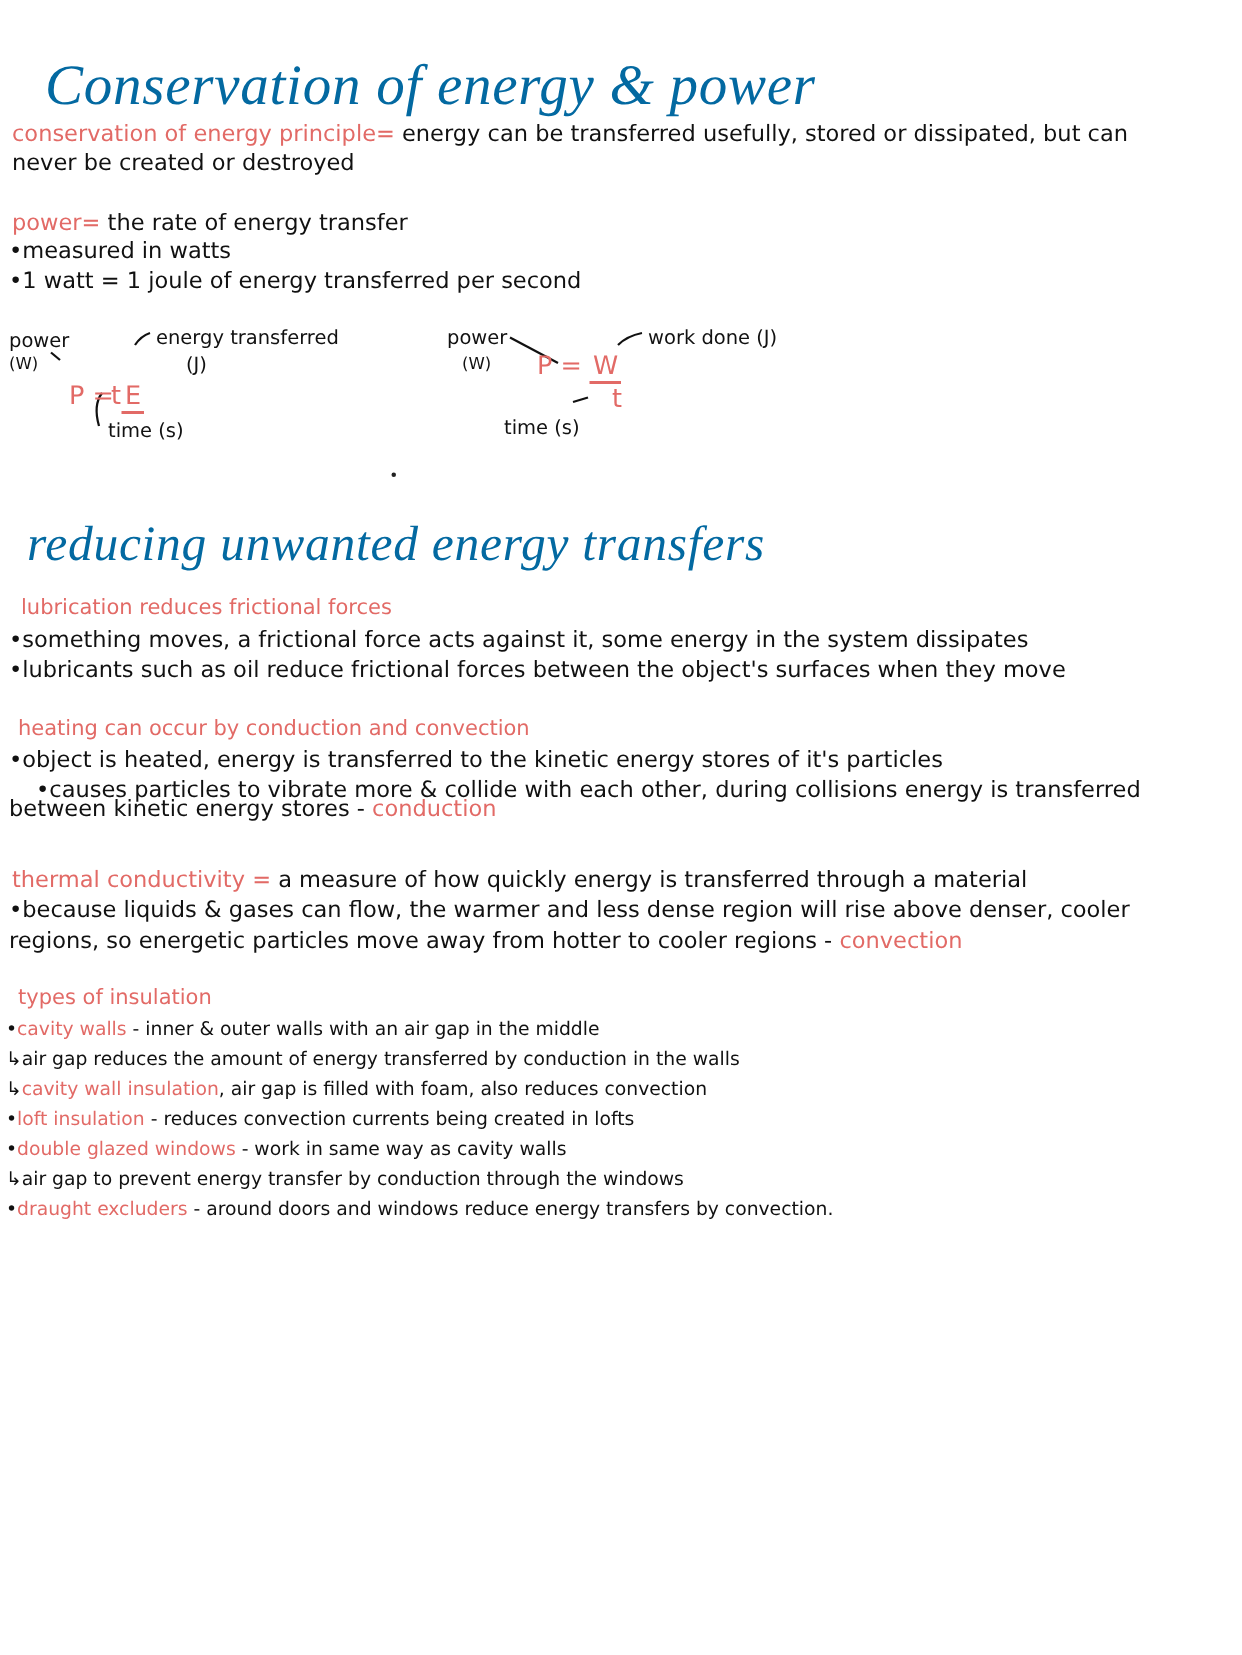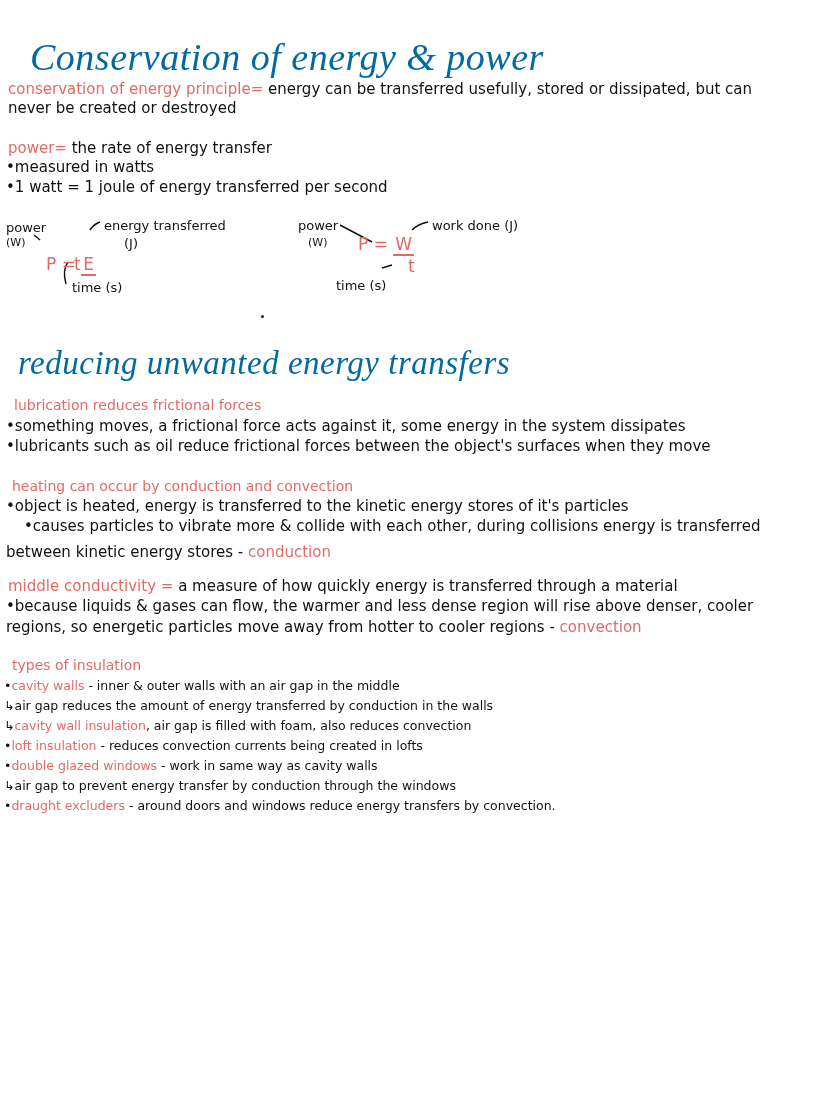--- a/index.html
+++ b/index.html
@@ -74,26 +74,26 @@
 
 <h2 class="title h2">reducing unwanted energy transfers</h2>
 
 <div class="sub" style="left:14px;top:397px;">lubrication reduces frictional forces</div>
 <div class="line" style="left:6px;top:417px;">•something moves, a frictional force acts against it, some energy in the system dissipates</div>
 <div class="line" style="left:6px;top:437px;text-align:center;">•lubricants such as oil reduce frictional forces between the object's surfaces when they move</div>
 
 <div class="sub" style="left:12px;top:478px;">heating can occur by conduction and convection</div>
 <div class="line" style="left:6px;top:497px;">•object is heated, energy is transferred to the kinetic energy stores of it's particles</div>
 <div class="line" style="left:24px;top:517px;">•causes particles to vibrate more &amp; collide with each other, during collisions energy is transferred</div>
-<div class="line" style="left:6px;top:543px;">
+<div class="line" style="left:6px;top:530px;">
   <span>between kinetic energy stores - </span><span class="pink">conduction</span>
 </div>
 
 <div class="line" style="left:8px;top:577px;">
-  <span class="pink">middle conductivity =</span><span> a measure of how quickly energy is transferred through a material</span>
+  <span class="pink">thermal conductivity =</span><span> a measure of how quickly energy is transferred through a material</span>
 </div>
 <div class="line" style="left:6px;top:597px;">•because liquids &amp; gases can flow, the warmer and less dense region will rise above denser, cooler</div>
 <div class="line" style="left:6px;top:618px;">
   <span>regions, so energetic particles move away from hotter to cooler regions - </span><span class="pink">convection</span>
 </div>
 
 <div class="sub" style="left:12px;top:657px;">types of insulation</div>
 <div>
   <div class="line" style="left:4px;top:677px;font-size:12.5px;"><span>•</span><span class="pink">cavity walls</span><span> - inner &amp; outer walls with an air gap in the middle</span></div>
   <div class="line" style="left:4px;top:697px;font-size:12.5px;"><span>↳</span><span class="pink"></span><span>air gap reduces the amount of energy transferred by conduction in the walls</span></div>

